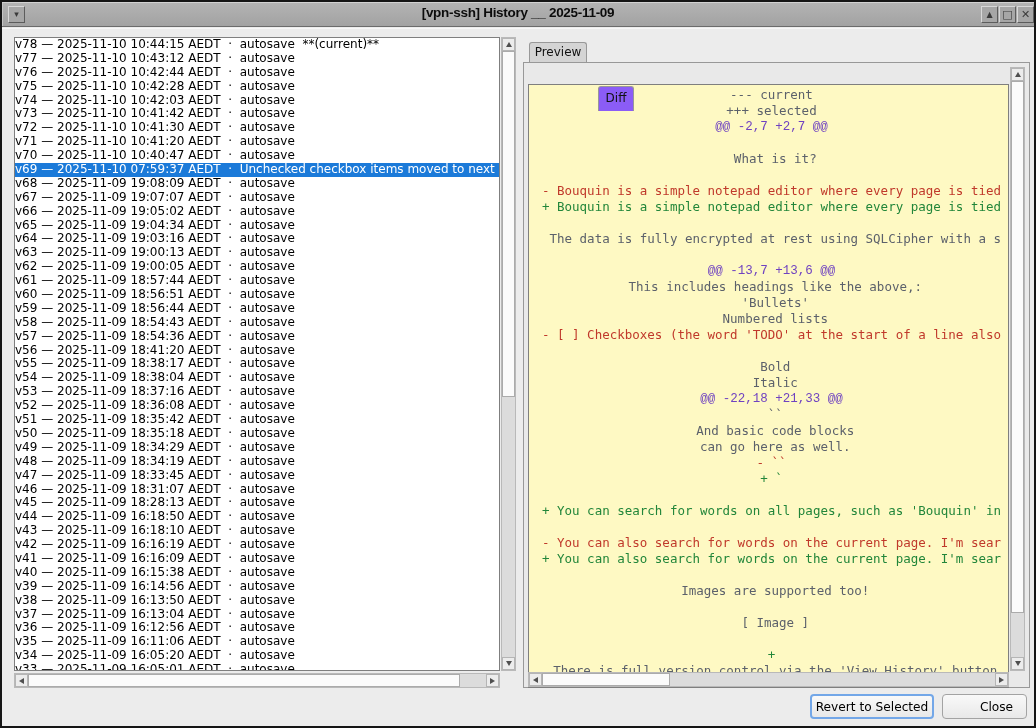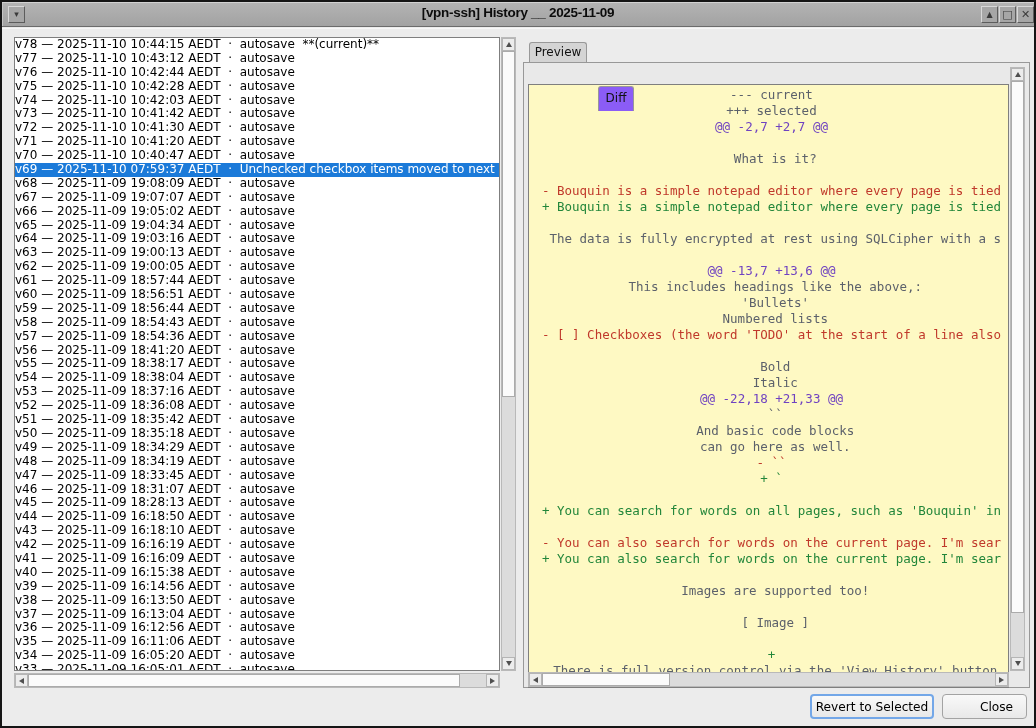--- a/index.html
+++ b/index.html
@@ -73,21 +73,21 @@
   .tab-diff{left:596px;top:10px;width:36px;height:25px;line-height:23px;background:#8b5cf6;z-index:3;margin-top:48px;}
 
   .pane{position:absolute;left:521px;top:34px;width:507px;height:626px;background:#e9e9e9;
     border:1px solid #989898;z-index:2;}
 
   .diffbox{position:absolute;left:4px;top:21px;width:481px;height:604px;background:#fef9c3;
     border:1px solid #7f7f7f;overflow:hidden;padding:2px 0 0 6px;text-align:center;}
   .dl{font-family:"DejaVu Sans Mono",monospace;font-size:12.5px;line-height:16px;
     white-space:pre;color:var(--diff-ctx);overflow:hidden;}
   .dl.meta{color:var(--diff-ctx);}
-  .dl.hunk{color:var(--diff-hunk);}
+  .dl.hunk{color:var(--diff-hunk);font-family:Liberation Mono, monospace;}
   .dl.del{color:var(--diff-del);}
   .dl.add{color:var(--diff-add);}
 
   .diff-vscroll{left:486px;top:4px;width:15px;height:604px;}
   .diff-vscroll .sb-up{top:0;}
   .diff-vscroll .sb-down{bottom:0;}
   .diff-vscroll .sb-thumb{left:0;width:13px;top:13px;height:532px;}
   .diff-hscroll{left:4px;top:609px;width:481px;height:15px;}
   .diff-hscroll .sb-left{left:0;}
   .diff-hscroll .sb-right{right:0;}

